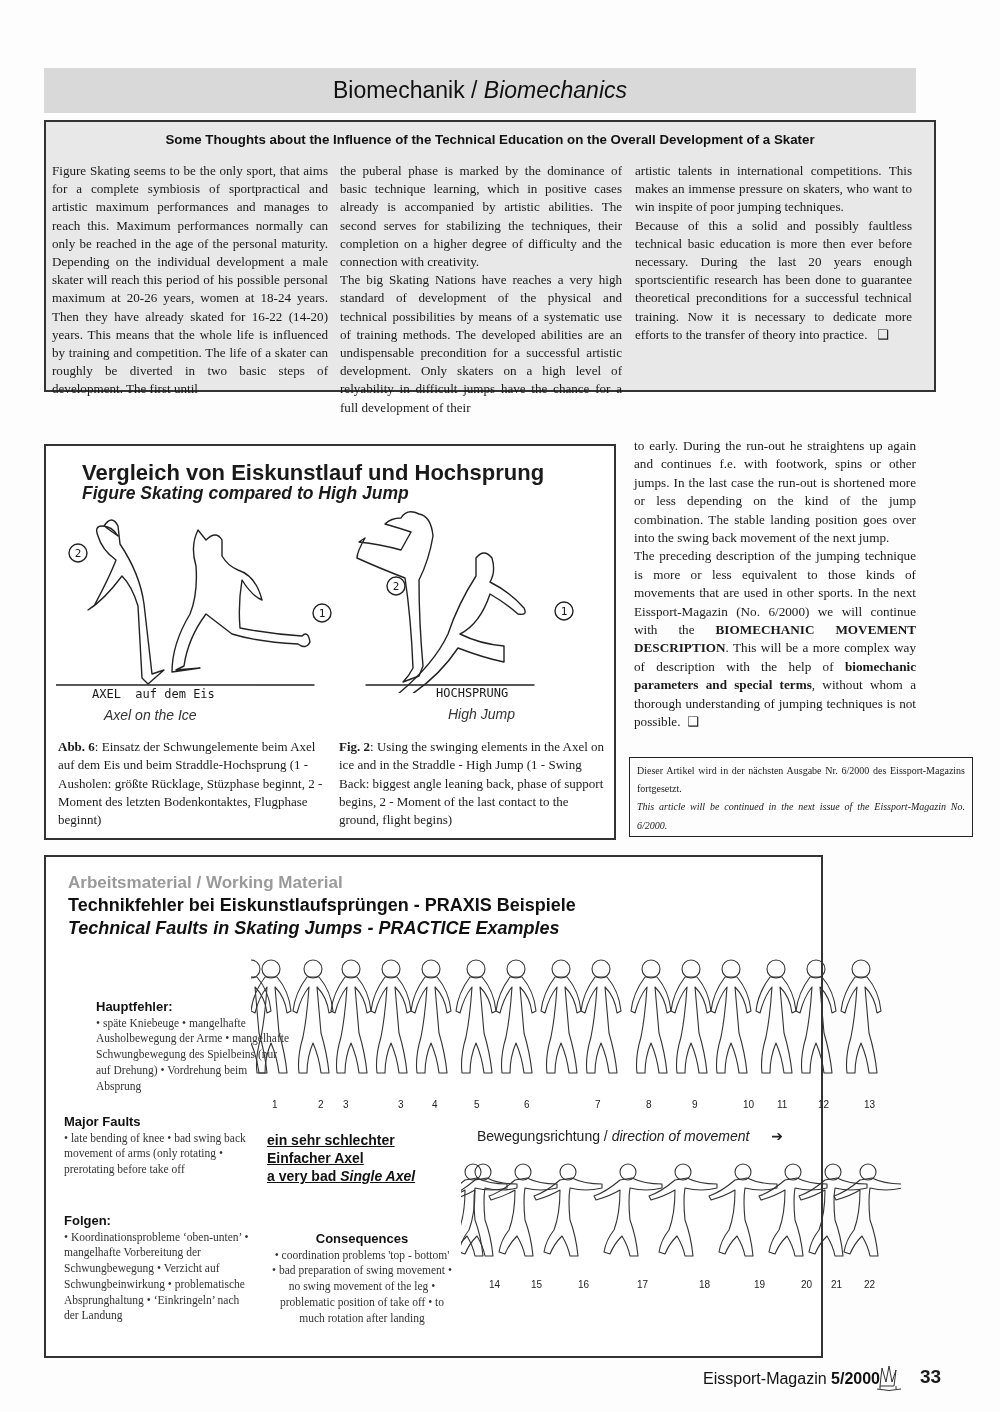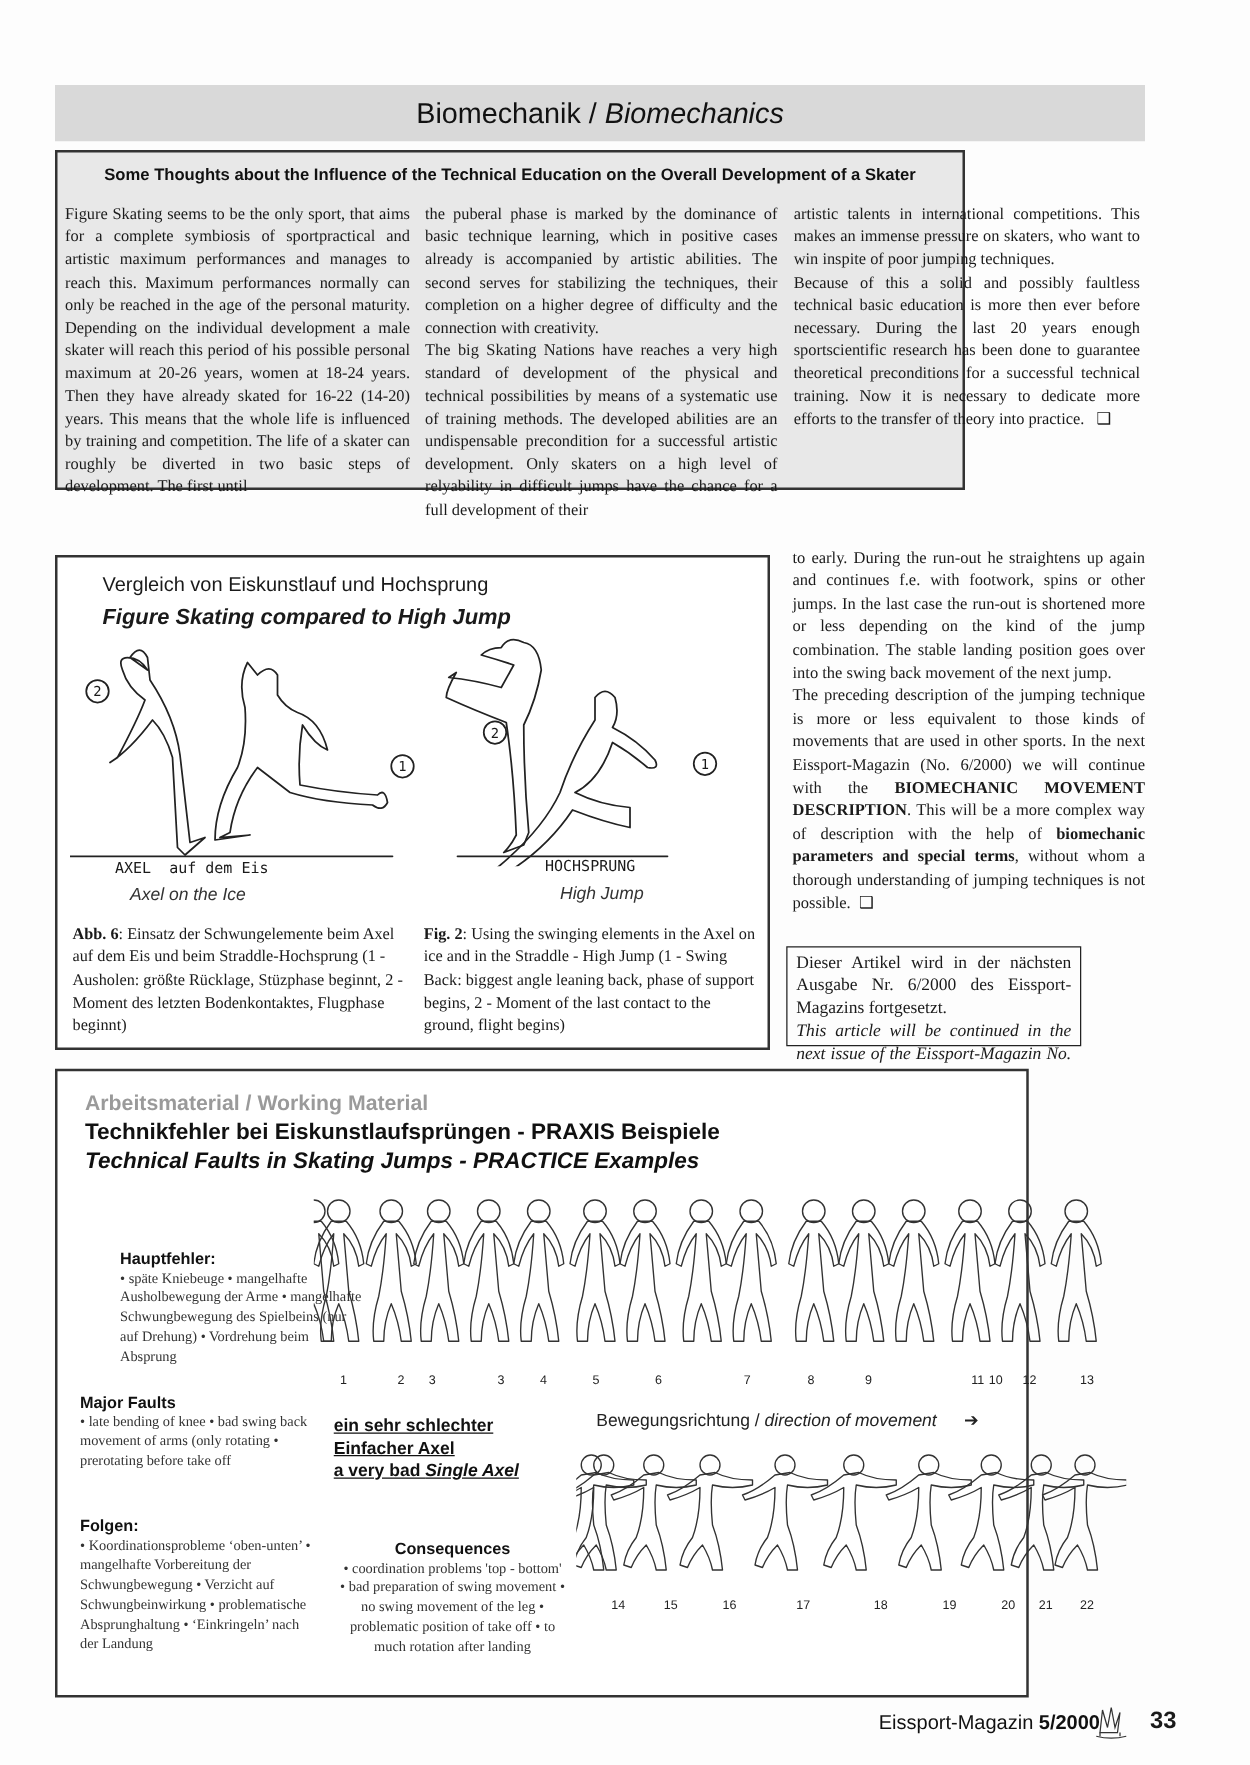--- a/index.html
+++ b/index.html
@@ -7,50 +7,50 @@
   body { position: relative; font-family: "Liberation Serif", serif; color: #1a1a1a; }
 
   .section-band {
     position: absolute; left: 44px; top: 68px; width: 872px; height: 45px;
     background: #d9d9d9; text-align: center;
     font-family: "Liberation Sans", sans-serif; font-size: 23px; line-height: 45px; color: #111;
   }
   .section-band i { font-style: italic; }
 
   .article-box {
-    position: absolute; left: 44px; top: 120px; width: 728px; height: 272px;
+    position: absolute; left: 44px; top: 120px; width: 892px; height: 272px;
     background: #e8e8e8; border: 2px solid #333;
   }
   .article-title {
     position: absolute; left: 0; top: 10px; width: 100%; text-align: center;
     font-family: "Liberation Sans", sans-serif; font-weight: bold; font-size: 13.3px; color: #111;
   }
   .col { position: absolute; top: 40px; font-size: 13.1px; line-height: 18.2px; text-align: justify; }
   .col p { margin: 0; }
   .c1 { left: 6px; width: 276px; }
   .c2 { left: 294px; width: 282px; }
   .c3 { left: 589px; width: 277px; }
 
   .fig-box {
     position: absolute; left: 44px; top: 444px; width: 572px; height: 396px;
     border: 2px solid #333; background: #fff;
   }
-  .fig-title1 { position: absolute; left: 36px; top: 14px; font-family: "Liberation Sans", sans-serif; font-weight: normal; font-size: 16px; text-align: right; }
+  .fig-title1 { position: absolute; left: 36px; top: 14px; font-family: "Liberation Sans", sans-serif; font-weight: bold; font-size: 22px; text-align: right; }
   .fig-title2 { position: absolute; left: 36px; top: 37px; font-family: "Liberation Sans", sans-serif; font-weight: bold; font-style: italic; font-size: 17.5px; }
   .fig-svg { position: absolute; left: 10px; top: 62px; }
   .fig-lab { position: absolute; font-family: "DejaVu Sans Mono", monospace; font-size: 12px; text-align: center; }
   .fig-sub { position: absolute; font-family: "Liberation Sans", sans-serif; font-style: italic; font-size: 14px; color: #333; text-align: center; }
   .caption { position: absolute; top: 292px; font-size: 13px; line-height: 18.3px; }
   .caption b { font-weight: bold; }
 
   .right-col { position: absolute; left: 634px; top: 437px; width: 282px; font-size: 13.2px; line-height: 18.4px; text-align: justify; }
   .right-col p { margin: 0; }
   .note-box {
-    position: absolute; left: 629px; top: 757px; width: 236px; height: 80px;
-    border: 1.5px solid #222; padding: 4px 7px; font-size: 14px; line-height: 18.2px; text-align: justify;
+    position: absolute; left: 629px; top: 757px; width: 344px; height: 80px;
+    border: 1.5px solid #222; padding: 4px 7px; font-size: 10px; line-height: 18.2px; text-align: justify;
   }
   .note-box i { font-style: italic; }
 
   .wm-box {
     position: absolute; left: 44px; top: 855px; width: 779px; height: 503px;
     border: 2px solid #333; background: #fff;
   }
   .wm-kicker { position: absolute; left: 22px; top: 16px; font-family: "Liberation Sans", sans-serif; font-weight: bold; font-size: 17px; color: #9a9a9a; }
   .wm-title1 { position: absolute; left: 22px; top: 38px; font-family: "Liberation Sans", sans-serif; font-weight: bold; font-size: 18px; color: #111; }
   .wm-title2 { position: absolute; left: 22px; top: 61px; font-family: "Liberation Sans", sans-serif; font-weight: bold; font-style: italic; font-size: 18px; color: #111; }
@@ -187,21 +187,21 @@
     <span class="frame-num" style="left:226px;top:242px;">1</span>
     <span class="frame-num" style="left:272px;top:242px;">2</span>
     <span class="frame-num" style="left:297px;top:242px;">3</span>
     <span class="frame-num" style="left:352px;top:242px;">3</span>
     <span class="frame-num" style="left:386px;top:242px;">4</span>
     <span class="frame-num" style="left:428px;top:242px;">5</span>
     <span class="frame-num" style="left:478px;top:242px;">6</span>
     <span class="frame-num" style="left:549px;top:242px;">7</span>
     <span class="frame-num" style="left:600px;top:242px;">8</span>
     <span class="frame-num" style="left:646px;top:242px;">9</span>
-    <span class="frame-num" style="left:697px;top:242px;margin-left:48px;">10</span>
+    <span class="frame-num" style="left:697px;top:242px;">10</span>
     <span class="frame-num" style="left:731px;top:242px;">11</span>
     <span class="frame-num" style="left:772px;top:242px;">12</span>
     <span class="frame-num" style="left:818px;top:242px;">13</span>
   </div>
 
   <div class="axel-label">
     <div>ein sehr schlechter</div>
     <div>Einfacher Axel</div>
     <div><span>a very bad </span><i>Single Axel</i></div>
   </div>

